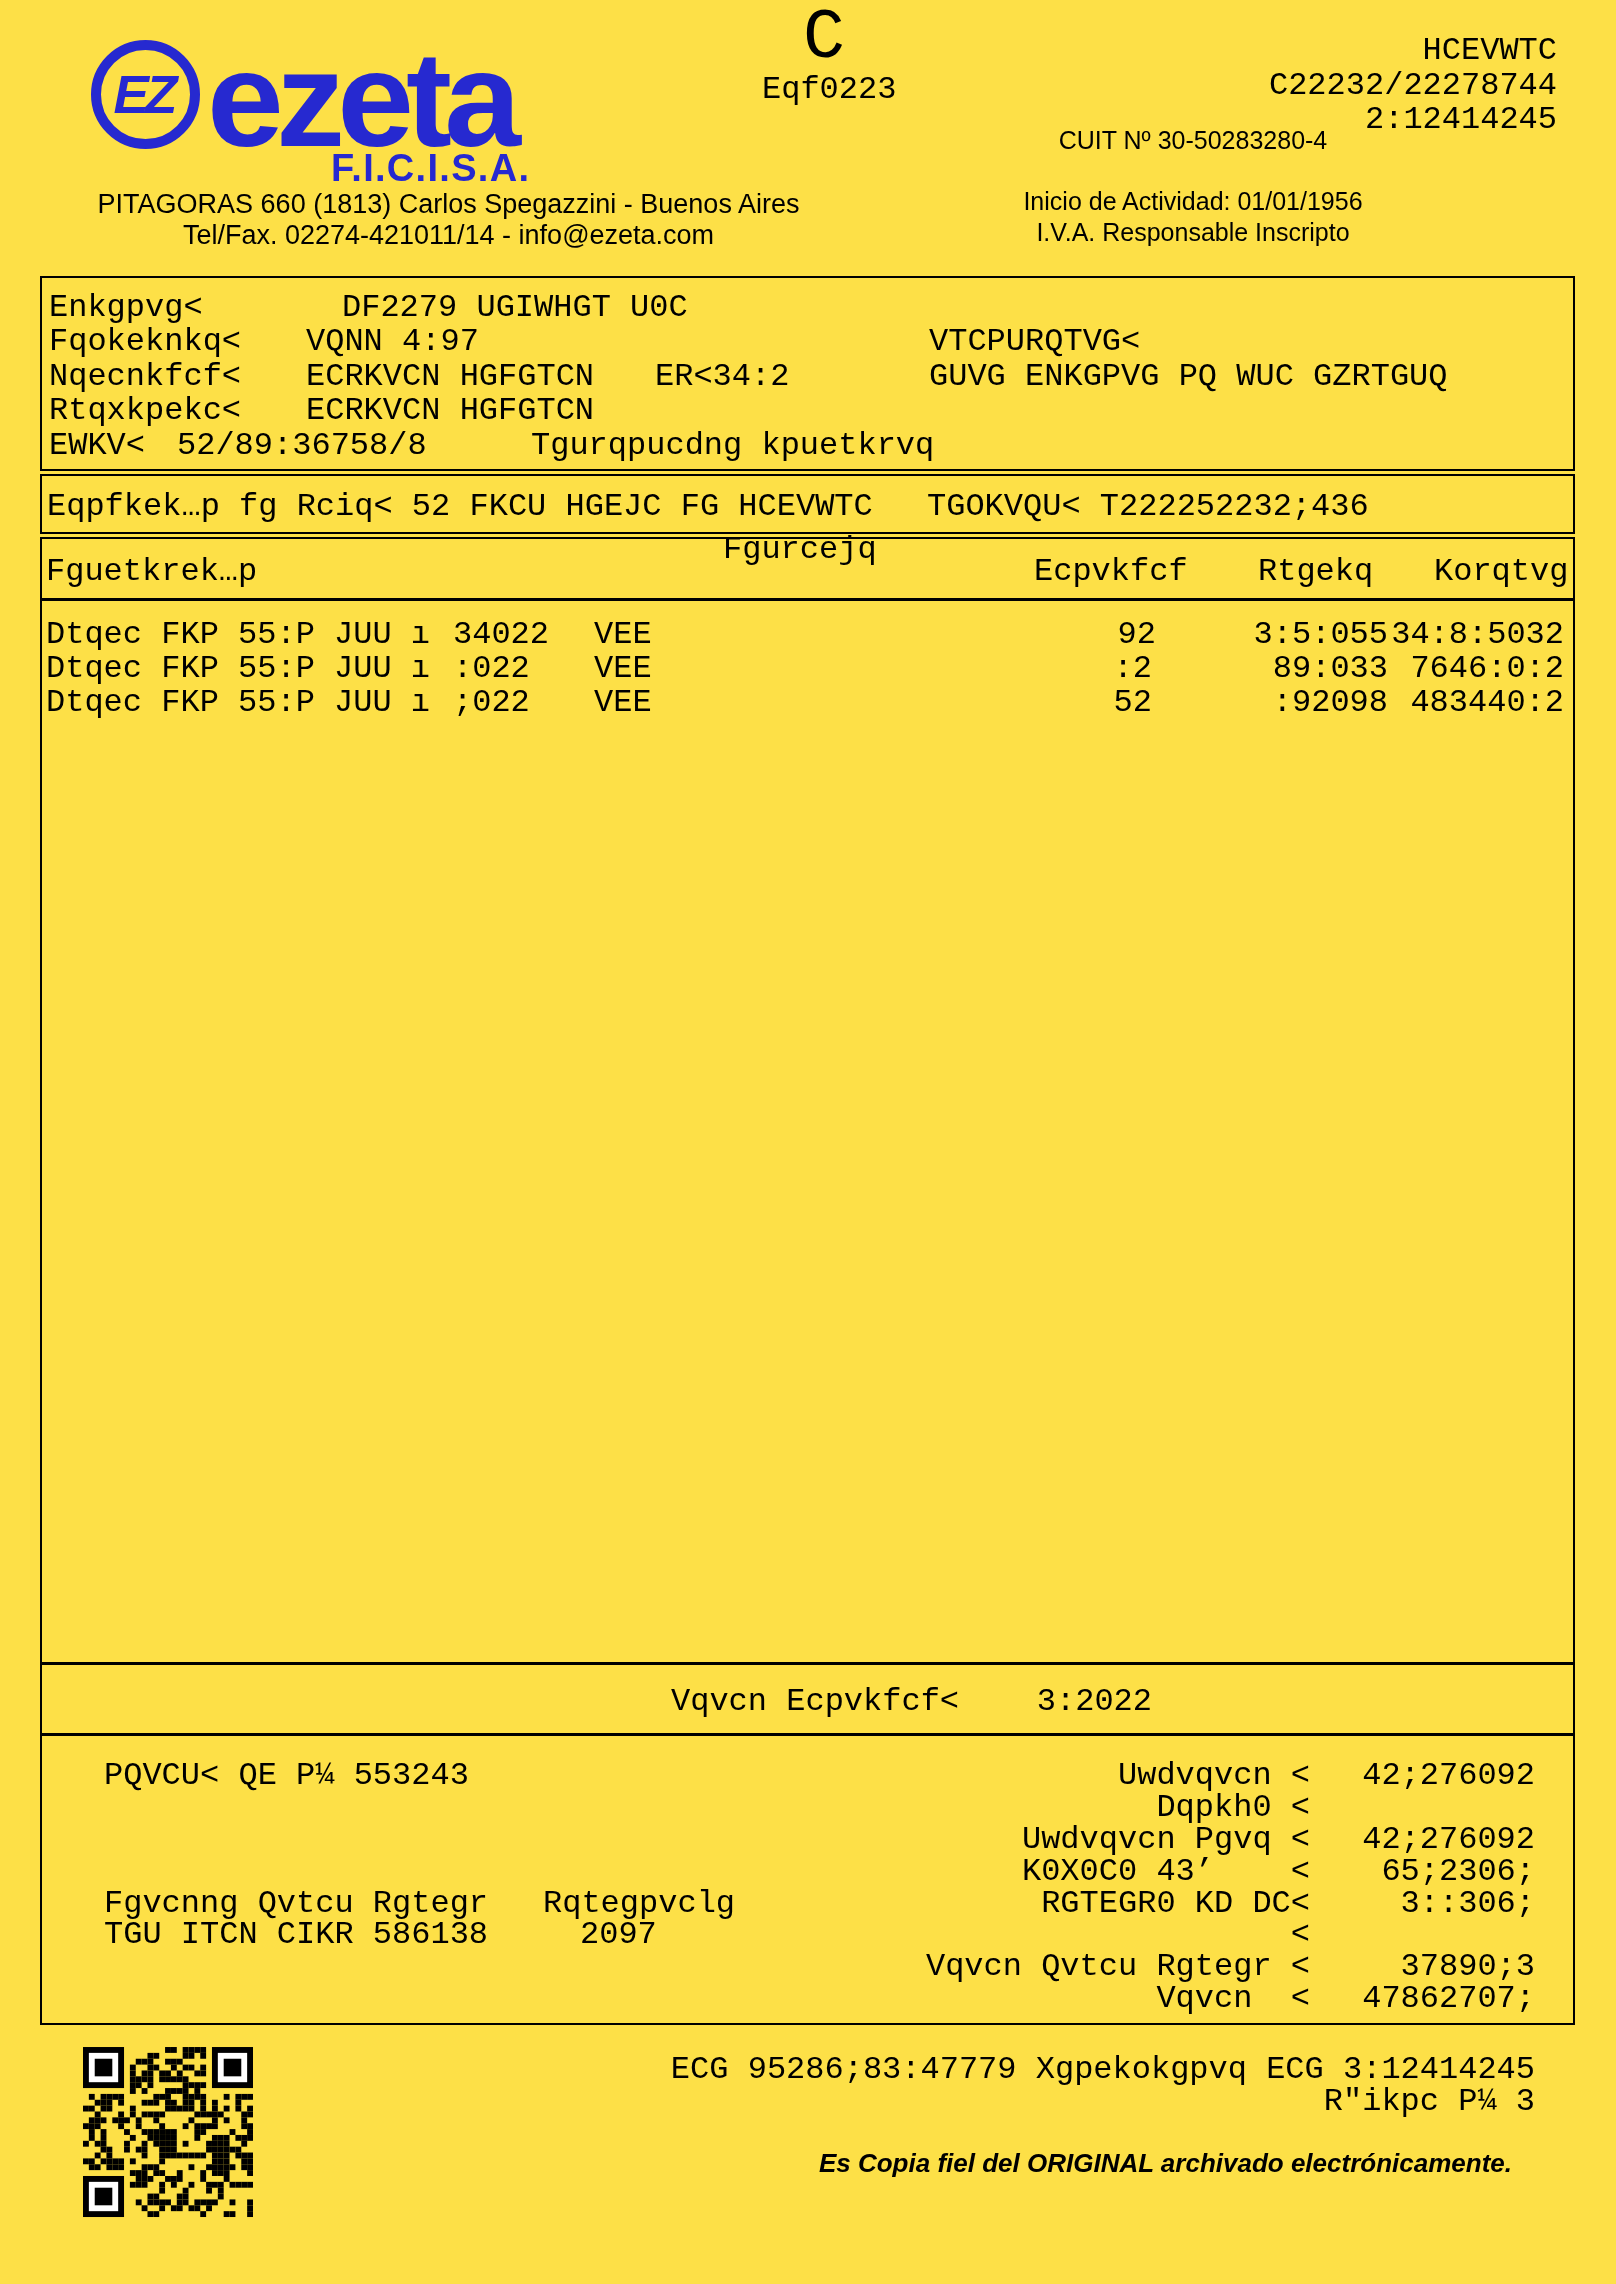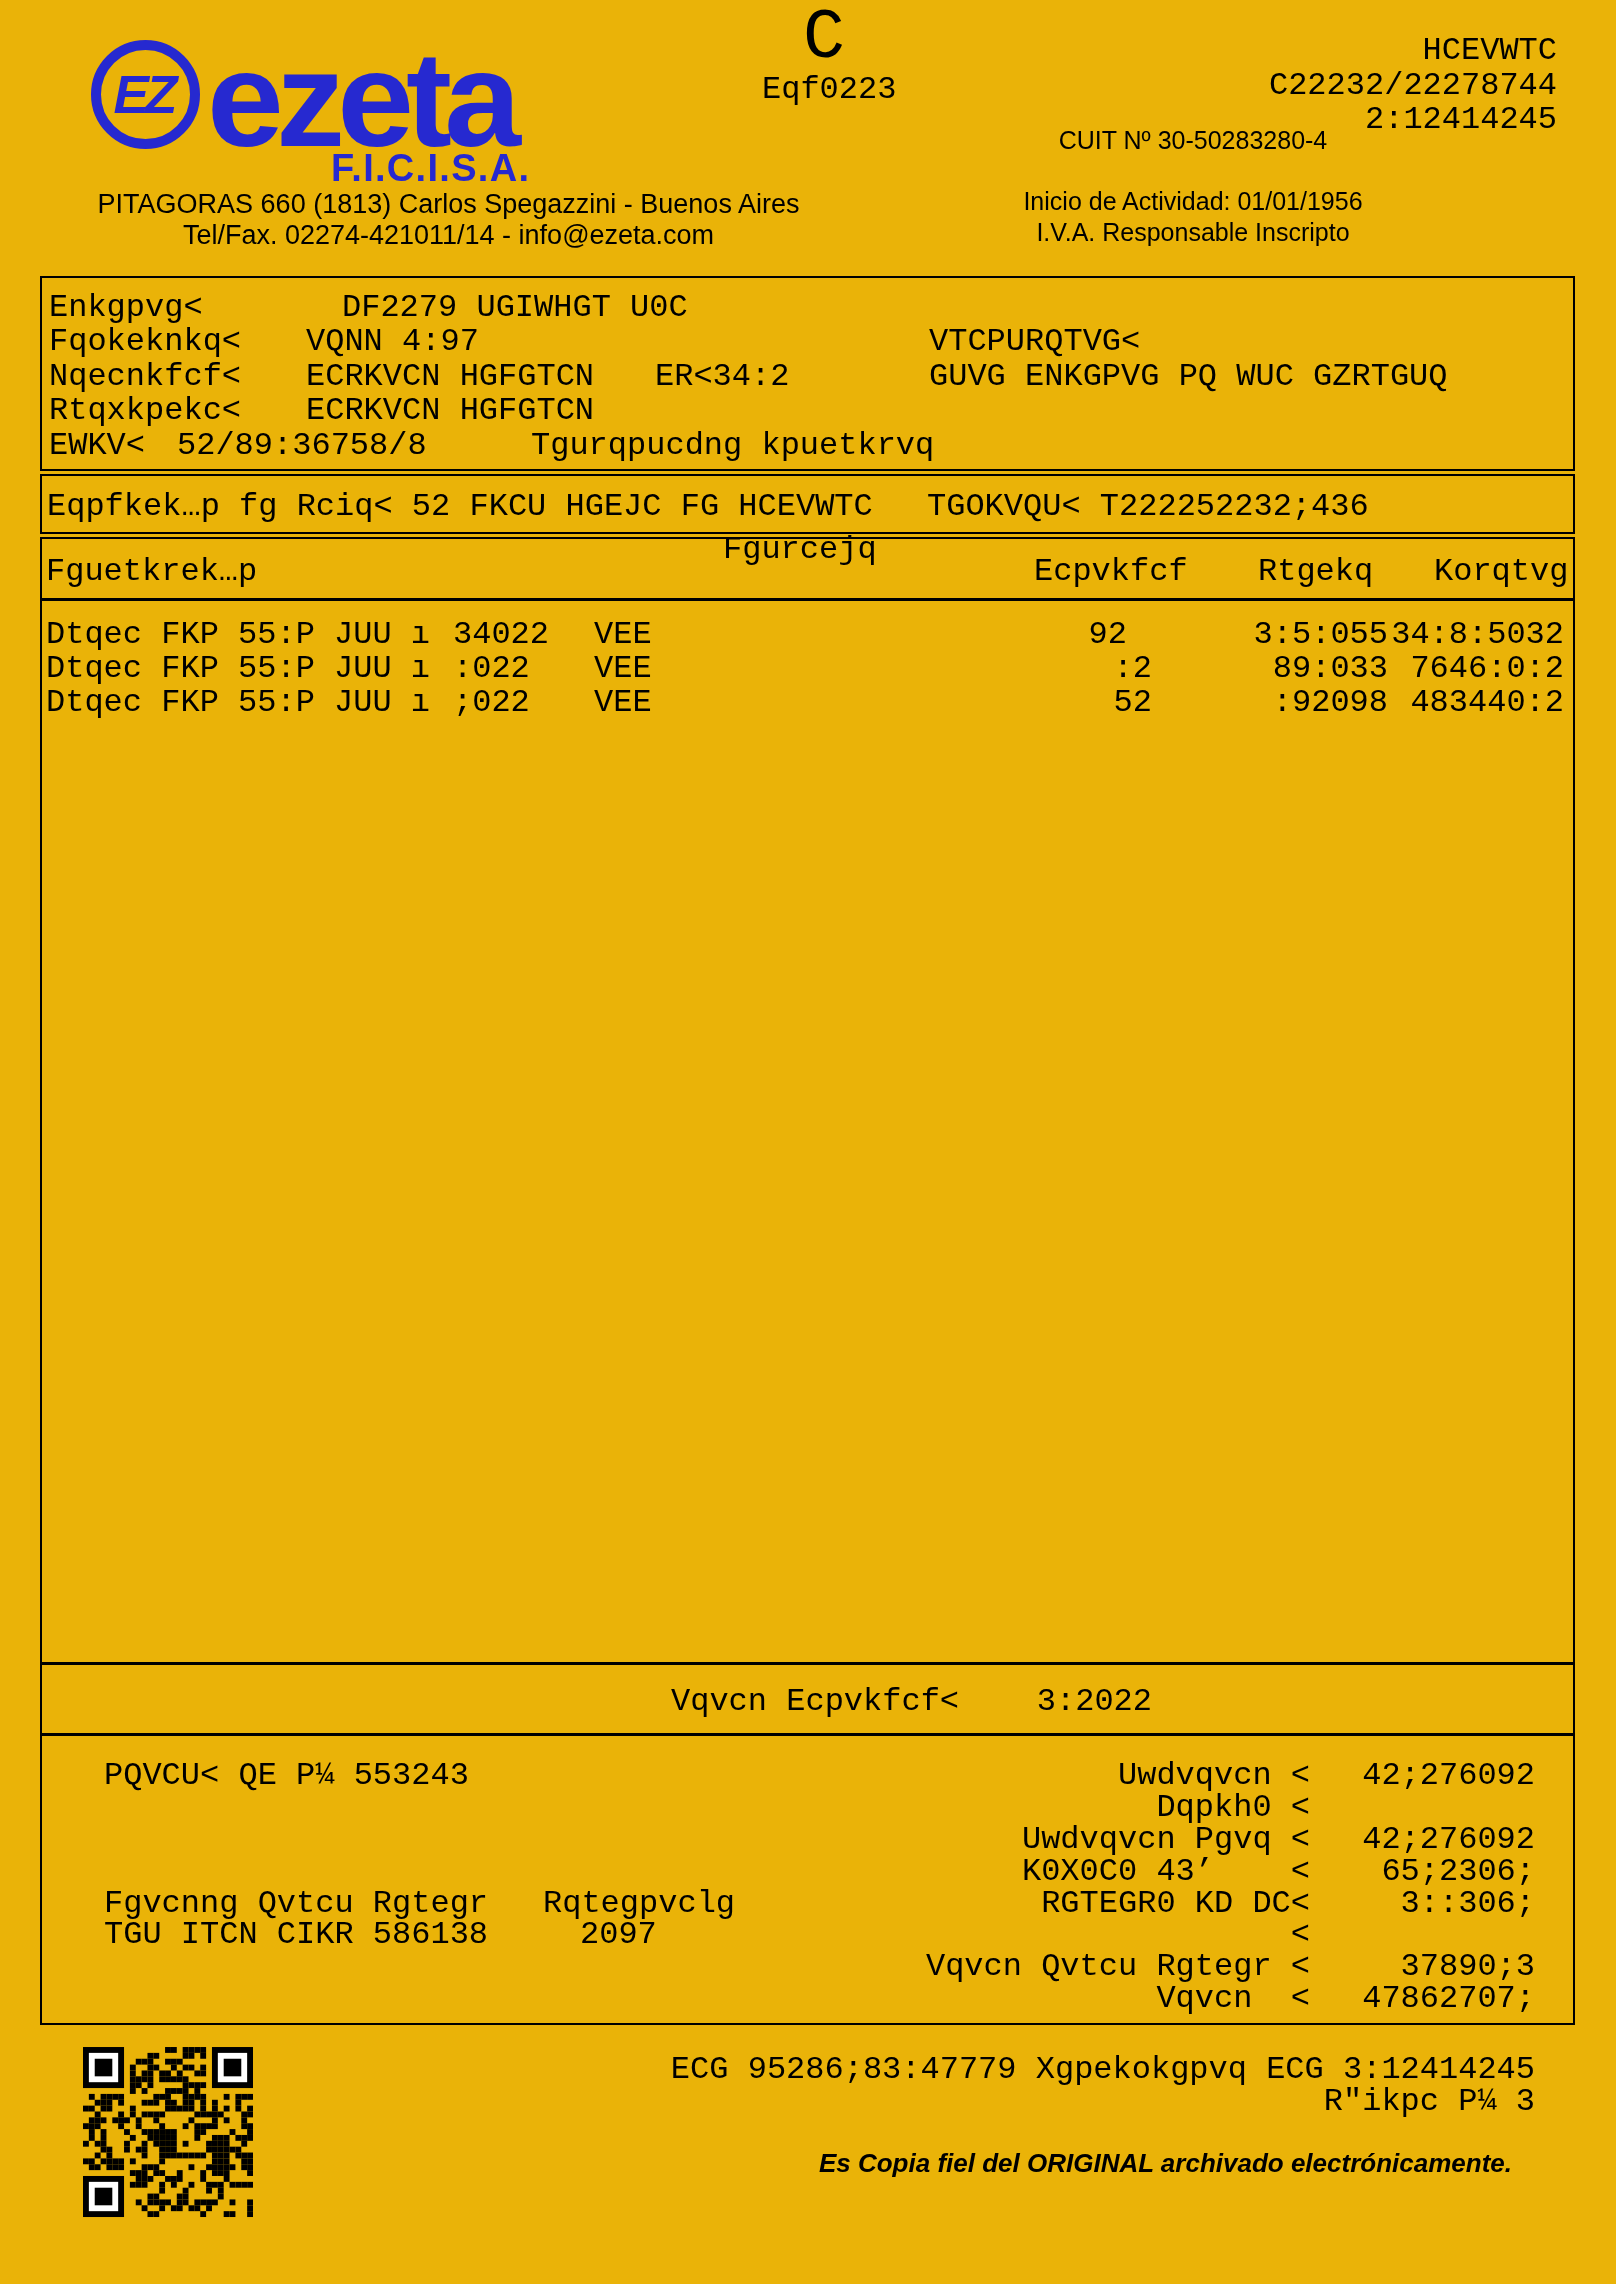--- a/index.html
+++ b/index.html
@@ -1,16 +1,16 @@
 <!DOCTYPE html>
 <html style="--blue: #2629d0;font-size:10.4px"><head>
 <meta charset="utf-8">
 <style>
   html,body{margin:0;padding:0;background:#888;}
-  .page{position:relative;width:1616px;height:2284px;background:#eab308;overflow:hidden;
+  .page{position:relative;width:1616px;height:2284px;background:#fde047;overflow:hidden;
         font-family:"Liberation Sans",sans-serif;color:#000;}
   .mono{position:absolute;font-family:"Liberation Mono","DejaVu Sans Mono",monospace;
         font-size:32px;line-height:34px;white-space:pre;color:#000;}
   .mono.r{text-align:right;}
   .box{position:absolute;border:2.6px solid #000;box-sizing:border-box;background:transparent;}
   .hline{position:absolute;height:2.6px;background:#000;}
   .sans{position:absolute;font-family:"Liberation Sans",sans-serif;color:#000;}
   
   .logo-circle{position:absolute;left:91px;top:40px;width:109px;height:109px;border:10.4px solid var(--blue);
                border-radius:50%;box-sizing:border-box;display:flex;align-items:center;justify-content:center;}
@@ -78,21 +78,21 @@
   <div class="mono" style="left:723px;top:533px;">Fgurcejq</div>
   <div class="mono" style="left:1034px;top:555px;">Ecpvkfcf</div>
   <div class="mono" style="left:1258px;top:555px;">Rtgekq</div>
   <div class="mono" style="left:1434px;top:555px;">Korqtvg</div>
   <div class="hline" style="left:40px;top:598px;width:1535px;"></div>
 
   <div>
     <div class="mono" style="left:46px;top:618px;">Dtqec FKP 55:P JUU ı</div>
     <div class="mono" style="left:453px;top:618px;">34022</div>
     <div class="mono" style="left:594px;top:618px;">VEE</div>
-    <div class="mono r" style="right:489px;top:618px;text-align:right;">92</div>
+    <div class="mono r" style="right:460px;top:618px;text-align:right;">92</div>
     <div class="mono r" style="right:228px;top:618px;">3:5:055</div>
     <div class="mono r" style="right:52px;top:618px;">34:8:5032</div>
   </div>
 
   <div>
     <div class="mono" style="left:46px;top:652px;">Dtqec FKP 55:P JUU ı</div>
     <div class="mono" style="left:453px;top:652px;">:022</div>
     <div class="mono" style="left:594px;top:652px;">VEE</div>
     <div class="mono r" style="right:464px;top:652px;">:2</div>
     <div class="mono r" style="right:228px;top:652px;">89:033</div>

